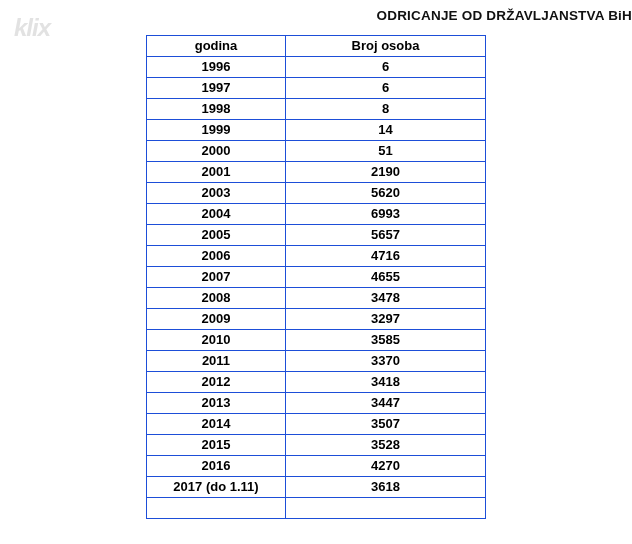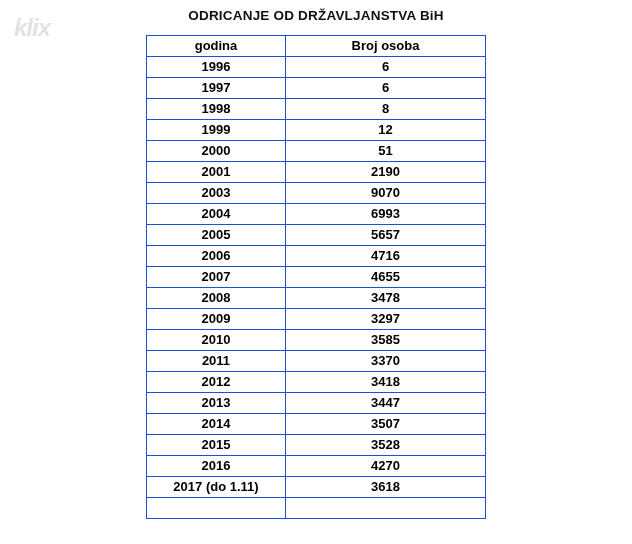--- a/index.html
+++ b/index.html
@@ -20,21 +20,21 @@
     top: 14px;
     font-family: "Liberation Sans", sans-serif;
     font-size: 24px;
     font-weight: bold;
     font-style: italic;
     color: #e2e2e2;
     letter-spacing: -1px;
     user-select: none;
   }
   .title {
-    text-align: center;
+    text-align: right;
     font-size: 13.5px;
     font-weight: bold;
     color: #111111;
     padding-top: 8px;
     letter-spacing: 0.2px;
   }
   .table-wrap {
     margin: 12px auto 0 auto;
     width: 340px;
   }
@@ -84,33 +84,33 @@
       <tr>
           <td>1997</td>
           <td>6</td>
         </tr>
       <tr>
           <td>1998</td>
           <td>8</td>
         </tr>
       <tr>
           <td>1999</td>
-          <td>12</td>
+          <td>14</td>
         </tr>
       <tr>
           <td>2000</td>
           <td>51</td>
         </tr>
       <tr>
           <td>2001</td>
           <td>2190</td>
         </tr>
       <tr>
           <td>2003</td>
-          <td>9070</td>
+          <td>5620</td>
         </tr>
       <tr>
           <td>2004</td>
           <td>6993</td>
         </tr>
       <tr>
           <td>2005</td>
           <td>5657</td>
         </tr>
       <tr>

